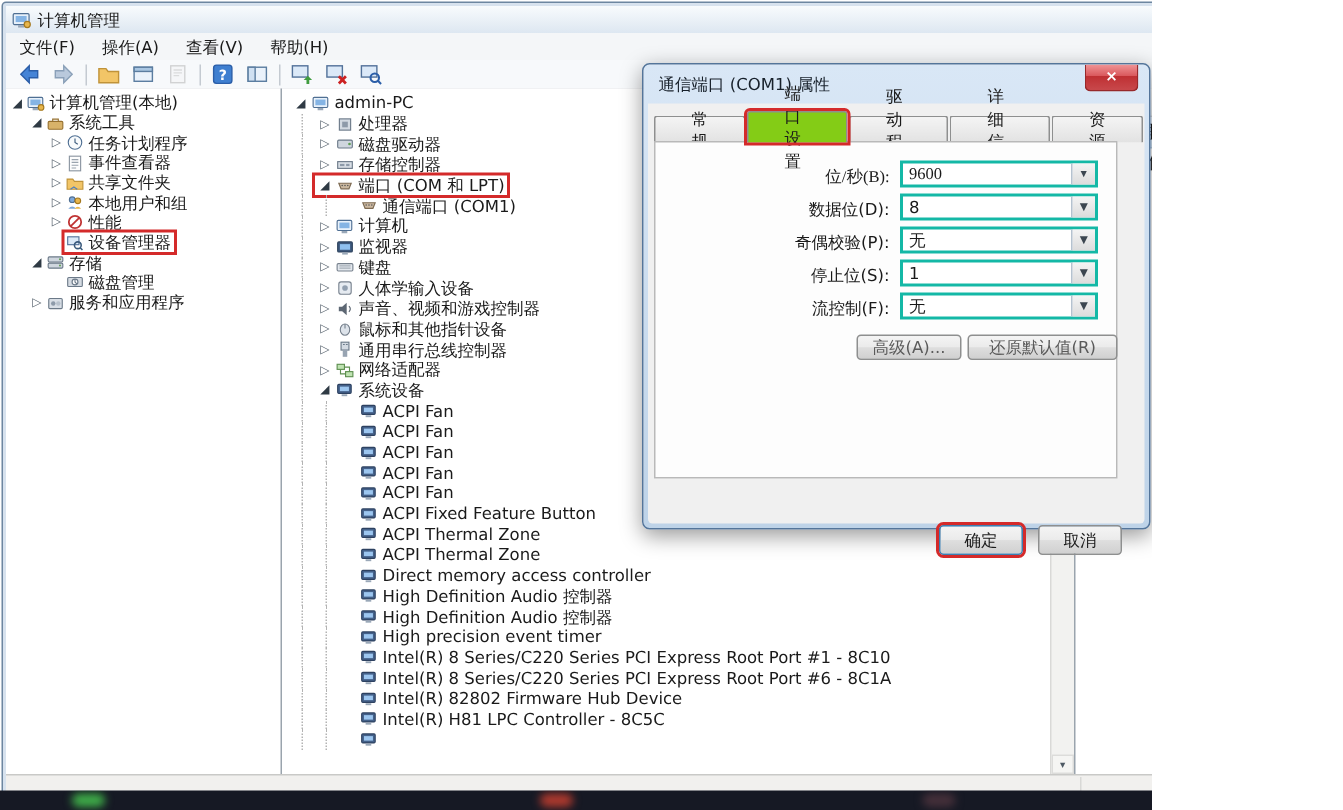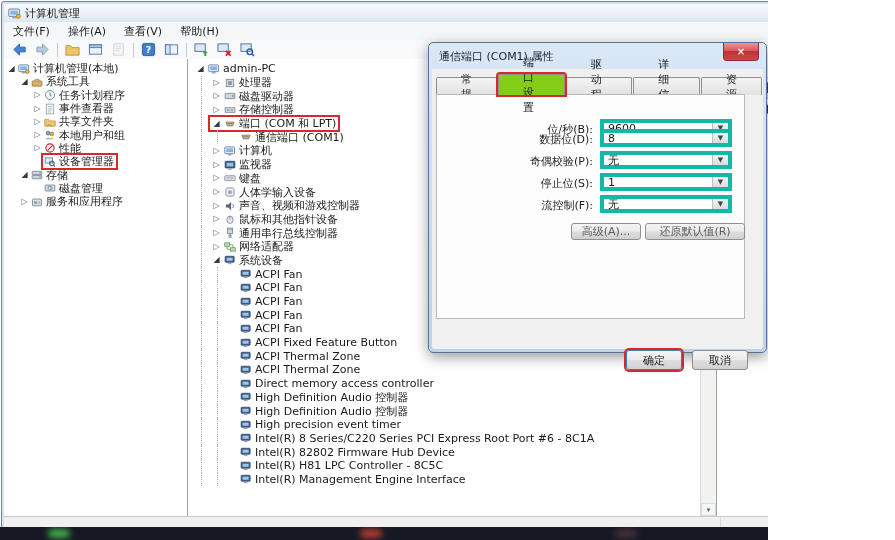--- a/index.html
+++ b/index.html
@@ -63,21 +63,21 @@
              border-radius:0 0 4px 4px;background:linear-gradient(#f09496,#d9585c 45%,#bf3033 46%,#c8484b);
              color:#fff;font-size:10px;font-weight:bold;display:flex;align-items:center;justify-content:center;}
   #dlg-client{position:absolute;left:3px;right:3px;top:26px;bottom:3px;background:#f0f0f0;border-radius:0 0 3px 3px;}
   #tabs{position:absolute;left:4px;top:6px;display:flex;align-items:flex-end;height:20px;}
   .tab{height:17px;padding:0 24px;display:flex;align-items:center;background:linear-gradient(#f4f4f4,#e2e2e2);
        border:1px solid #8e8f8f;border-bottom:none;border-radius:2px 2px 0 0;margin-right:1px;position:relative;}
   .tab.sel{height:20px;background:#84cc16;z-index:2;}
   .page{position:absolute;left:4px;top:25px;width:307px;height:223px;background:#fdfdfd;border:1px solid #b9b9b9;}
   .f-row{position:absolute;left:0;height:18px;width:100%;}
   .f-label{position:absolute;left:0;top:3px;width:156px;text-align:right;}
-  .combo{position:absolute;left:163px;top:0;width:132px;height:18px;background:#fff;border:4px solid #14b8a6;
+  .combo{position:absolute;left:163px;top:0;width:132px;height:18px;background:#fff;border:2px solid #14b8a6;
          display:flex;align-items:center;box-sizing:border-box;}
   .combo-val{flex:1;padding-left:4px;}
   .combo-arrow{width:15px;height:100%;flex:none;display:flex;align-items:center;justify-content:center;font-size:7px;
                color:#3c4650;background:linear-gradient(#f4f4f4,#dcdcdc);border-left:1px solid #b5c2cf;}
   .btn{display:flex;align-items:center;justify-content:center;background:linear-gradient(#f4f4f4,#ebebeb 48%,#dedede 52%,#d0d0d0);
        border:1px solid #8e8f8f;border-radius:3px;box-sizing:border-box;}
   #btn-advanced{position:absolute;left:134px;top:128px;width:70px;height:17px;color:#5a5a5a;}
   #btn-restore{position:absolute;left:208px;top:128px;width:100px;height:17px;color:#5a5a5a;}
   #btn-ok{position:absolute;left:194px;top:281px;width:56px;height:20px;border-color:#3c7fb1;}
   #btn-cancel{position:absolute;left:260px;top:281px;width:56px;height:20px;}
@@ -752,20 +752,35 @@
             <span class="guide dot"></span>
             <span class="expander"></span>
             <span class="row-core">
               <span class="icon tree-ic">
                 <svg viewBox="0 0 16 16" width="12" height="12">
                   <rect x="1.5" y="3" width="12" height="8" rx="1" fill="#44618a" stroke="#2d4160"></rect>
                   <rect x="3.5" y="5" width="8" height="4" fill="#9cc6f0"></rect>
                   <rect x="5" y="11.8" width="5" height="1.7" fill="#9aa8b8"></rect>
                 </svg>
               </span>
+              <span class="tree-label">Intel(R) 8 Series/C220 Series PCI Express Root Port #1 - 8C10</span>
+            </span>
+          </div>
+          <div class="tree-row">
+            <span class="guide dot"></span>
+            <span class="guide dot"></span>
+            <span class="expander"></span>
+            <span class="row-core">
+              <span class="icon tree-ic">
+                <svg viewBox="0 0 16 16" width="12" height="12">
+                  <rect x="1.5" y="3" width="12" height="8" rx="1" fill="#44618a" stroke="#2d4160"></rect>
+                  <rect x="3.5" y="5" width="8" height="4" fill="#9cc6f0"></rect>
+                  <rect x="5" y="11.8" width="5" height="1.7" fill="#9aa8b8"></rect>
+                </svg>
+              </span>
               <span class="tree-label">Intel(R) 8 Series/C220 Series PCI Express Root Port #6 - 8C1A</span>
             </span>
           </div>
           <div class="tree-row">
             <span class="guide dot"></span>
             <span class="guide dot"></span>
             <span class="expander"></span>
             <span class="row-core">
               <span class="icon tree-ic">
                 <svg viewBox="0 0 16 16" width="12" height="12">
@@ -797,21 +812,20 @@
             <span class="guide dot"></span>
             <span class="expander"></span>
             <span class="row-core">
               <span class="icon tree-ic">
                 <svg viewBox="0 0 16 16" width="12" height="12">
                   <rect x="1.5" y="3" width="12" height="8" rx="1" fill="#44618a" stroke="#2d4160"></rect>
                   <rect x="3.5" y="5" width="8" height="4" fill="#9cc6f0"></rect>
                   <rect x="5" y="11.8" width="5" height="1.7" fill="#9aa8b8"></rect>
                 </svg>
               </span>
-              <span class="tree-label">Intel(R) Management Engine Interface</span>
             </span>
           </div>
         </div>
     </div>
 
     <div id="vscroll">
       <div class="sb-arrow" style="top:0">▴</div>
       <div class="sb-arrow" style="bottom:0">▾</div>
     </div>
 
@@ -841,21 +855,21 @@
     <div id="dlg-client">
       <div id="tabs">
           <div class="tab">常规</div>
           <div class="tab sel redbox">端口设置</div>
           <div class="tab">驱动程序</div>
           <div class="tab">详细信息</div>
           <div class="tab">资源</div>
         </div>
       <div class="page">
         <div id="fields">
-            <div class="f-row" style="top: 24px;">
+            <div class="f-row" style="top: 12px; font-family: Liberation Serif, serif;">
               <div class="f-label">位/秒(B):</div>
               <div class="combo">
                 <span class="combo-val">9600</span>
                 <span class="combo-arrow">▼</span>
               </div>
             </div>
             <div class="f-row" style="top: 34px;">
               <div class="f-label">数据位(D):</div>
               <div class="combo">
                 <span class="combo-val">8</span>

